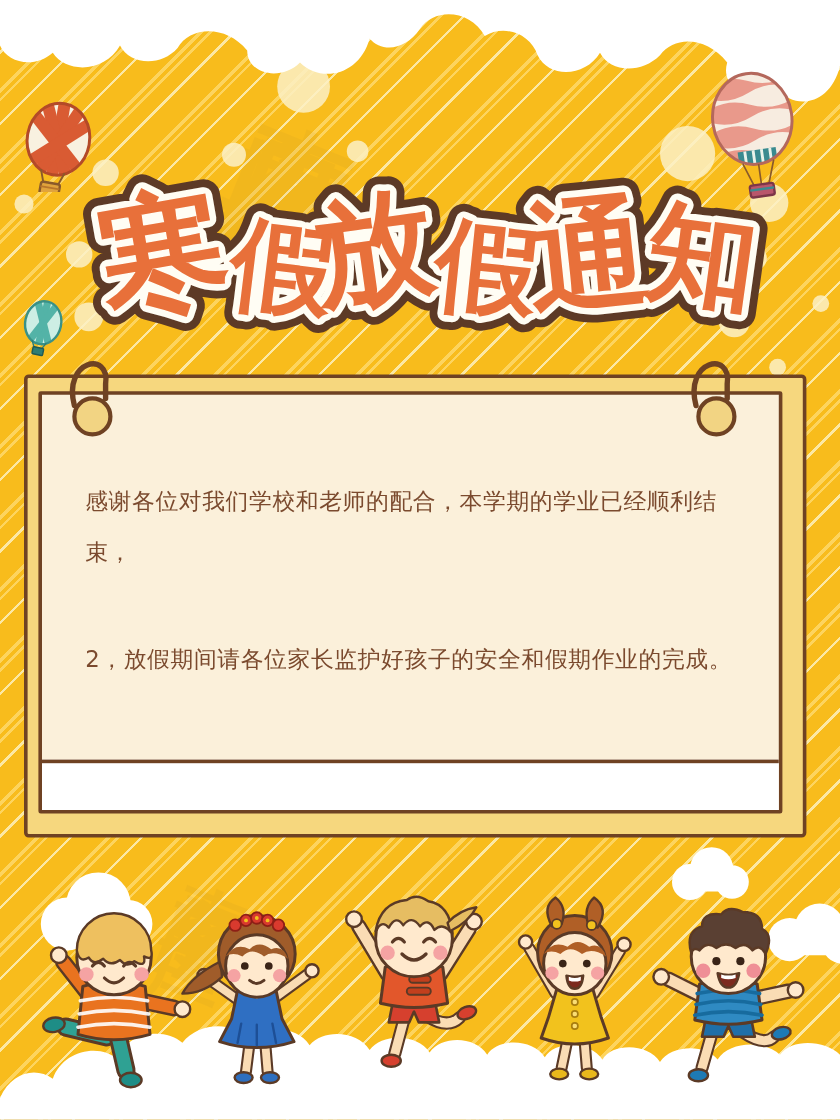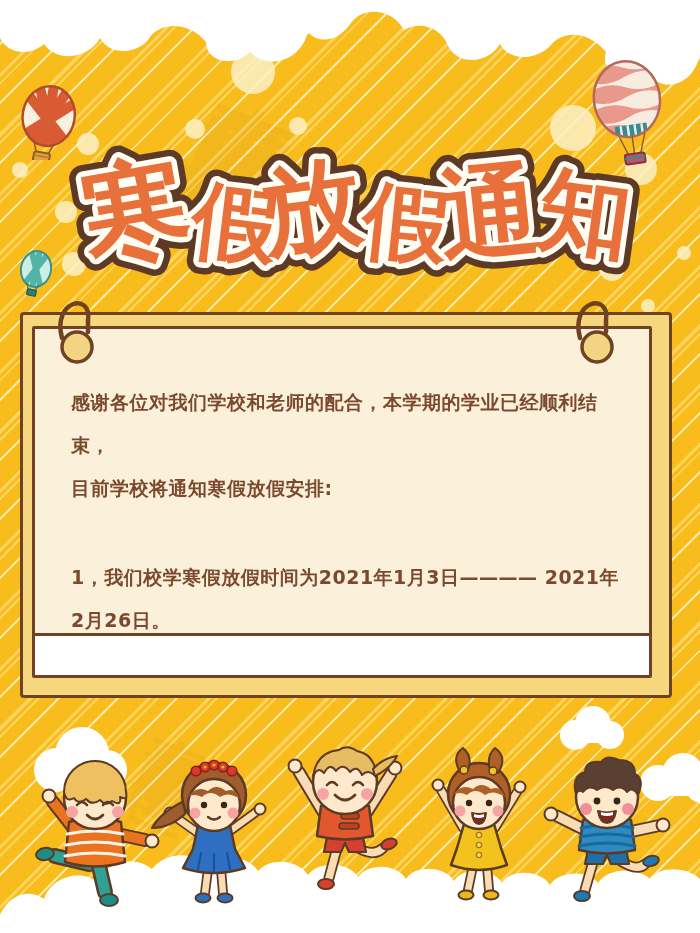--- a/index.html
+++ b/index.html
@@ -28,22 +28,22 @@
   
   .card-board{
     position:absolute;left:20px;top:312px;width:646px;height:380px;
     background:#f6d77e;border:3px solid #6f4223;border-radius:4px;
   }
   .card-page{
     position:absolute;left:32px;top:326px;width:614px;height:346px;
     background:#fbf0da;border:3px solid #6f4223;border-radius:2px;
   }
   .page-text{
-    position:absolute;left:36px;right:26px;top:52px;
-    color:#7b4a2e;font-size:19px;line-height:43px;letter-spacing:0.5px;font-weight:bold;
+    position:absolute;left:36px;right:26px;top:68px;
+    color:#7b4a2e;font-size:19px;line-height:43px;letter-spacing:0.5px;
   }
   .page-text .block2{margin-top:46px;}
   .page-footer-strip{
     position:absolute;left:0;right:0;bottom:0;height:39px;
     background:#ffffff;border-top:3px solid #6f4223;
   }
   
   .watermark{
     position:absolute;color:#8a6a3a;opacity:0.055;pointer-events:none;
     writing-mode:vertical-rl;letter-spacing:14px;font-weight:bold;
@@ -177,23 +177,21 @@
         <text class="title-fill" transform="translate(403,253) rotate(6)" font-size="86" text-anchor="middle">假</text>
         <text class="title-fill" transform="translate(493,247) rotate(-6)" font-size="100" text-anchor="middle">通</text>
         <text class="title-fill" transform="translate(581,245) rotate(8)" font-size="92" text-anchor="middle">知</text>
       </g>
   </svg>
 
   <div class="card-board"></div>
   <div class="card-page">
     <div class="page-text">
       <div>感谢各位对我们学校和老师的配合，本学期的学业已经顺利结束，</div>
-      <div>目前学校将通知寒假放假安排:</div>
       <div class="block2">
-        <div>1，我们校学寒假放假时间为2021年1月3日———— 2021年2月26日。</div>
         <div>2，放假期间请各位家长监护好孩子的安全和假期作业的完成。</div>
       </div>
     </div>
     <div class="page-footer-strip"></div>
   </div>
 
   <svg class="abs" style="left:40px;top:280px;" width="80" height="90" viewBox="0 0 80 90">
     <path d="M22,58 C12,20 52,12 48,40 L48,52" fill="none" stroke="#6f4223" stroke-width="4.5" stroke-linecap="round"></path>
     <circle cx="37" cy="67" r="15" fill="#f2d483" stroke="#6f4223" stroke-width="3.5"></circle>
   </svg>

